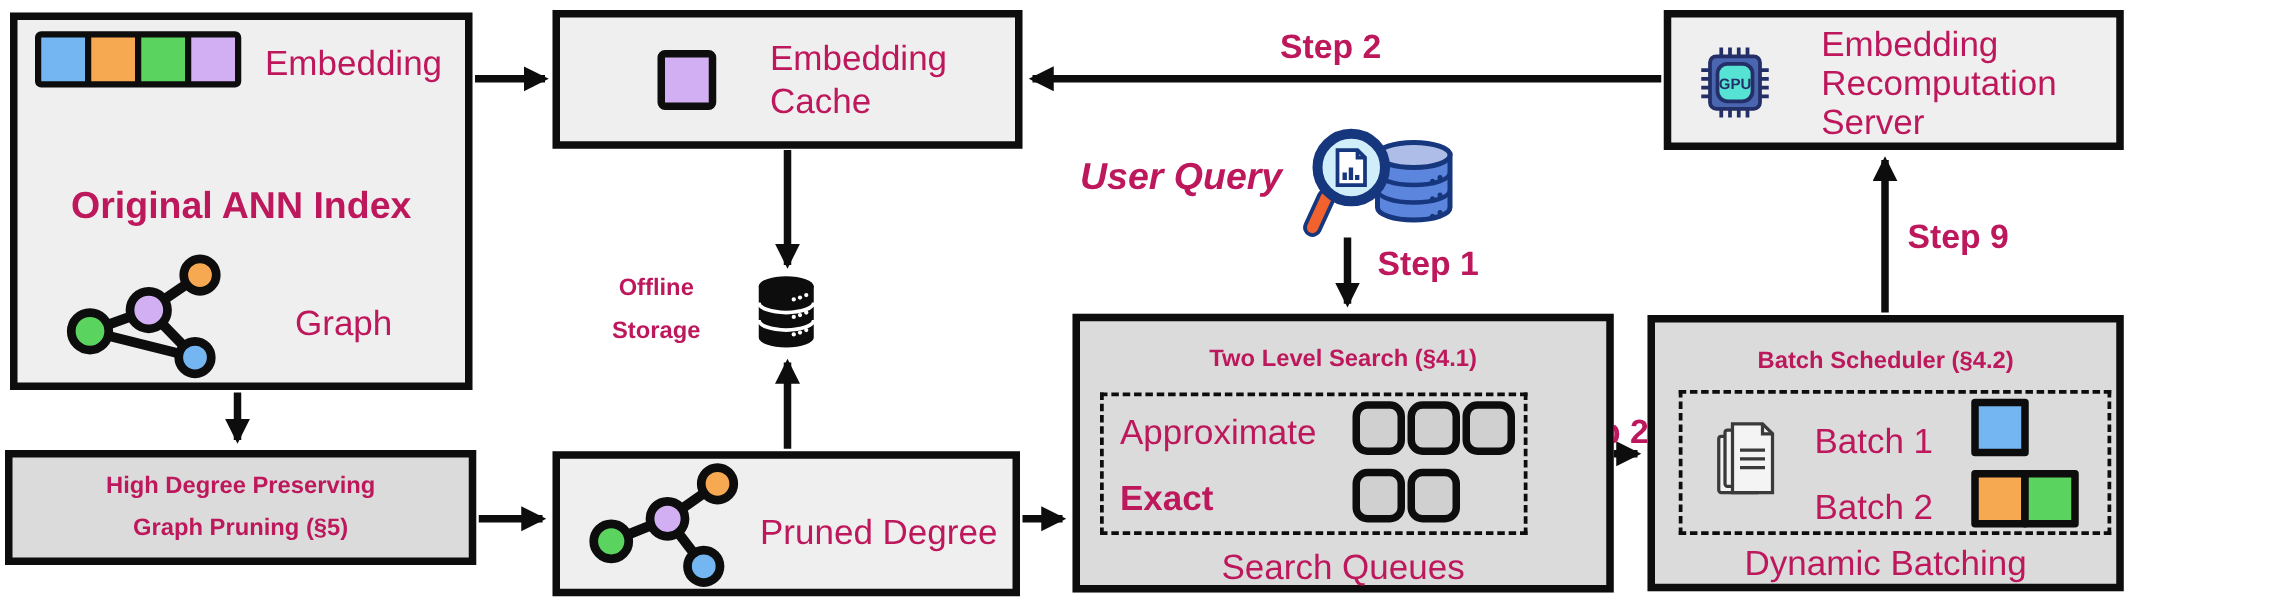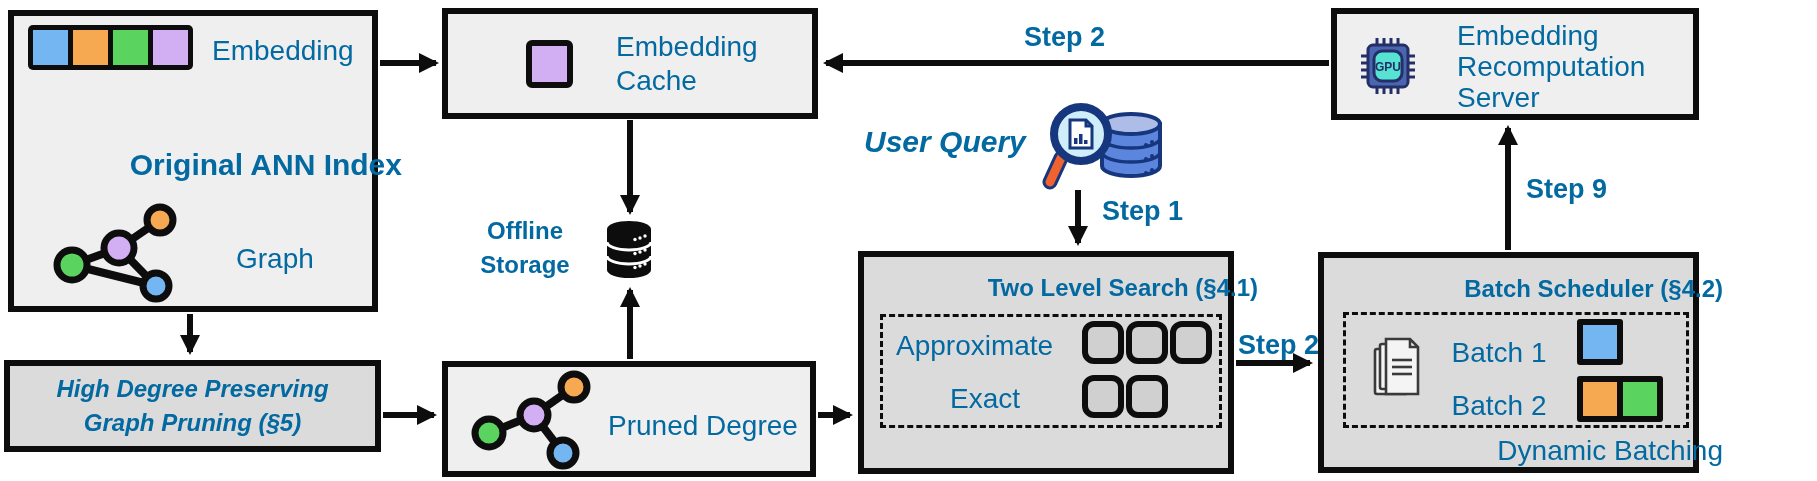--- a/index.html
+++ b/index.html
@@ -1,30 +1,30 @@
 <!DOCTYPE html>
 <html><head>
 <meta charset="utf-8">
 <style>
   html,body{margin:0;padding:0;background:#ffffff;}
   #canvas{
     position:relative;width:1817px;height:481px;overflow:hidden;background:#ffffff;
-    font-family:"Liberation Sans",sans-serif;color:#0369a1;
+    font-family:"Liberation Sans",sans-serif;color:#be185d;
   }
   .box{position:absolute;border:6px solid #0d0d0d;box-sizing:border-box;}
   .light{background:#f0efef;}
   .dark{background:#dbdbdb;}
   .abs{position:absolute;}
   .bold{font-weight:bold;}
   .pre{white-space:pre-line;}
   .t28{font-size:28px;line-height:34px;}
-  .t29{font-size:24px;line-height:34px;}
+  .t29{font-size:19px;line-height:34px;}
   .t30{font-size:30px;line-height:35px;}
   .step{position:absolute;font-weight:bold;font-size:27px;}
-  .center{text-align:right;width:100%;left:0;padding-left:30px;}
+  .center{text-align:center;width:100%;left:0;}
   .dashed{position:absolute;border:3px dashed #0d0d0d;box-sizing:border-box;}
   
   .swrow{display:flex;gap:5px;background:#0d0d0d;padding:5px;border-radius:5px;}
   .sw{width:35px;height:35px;}
   .c-blue{background:#74b6f2;}
   .c-orange{background:#f6a951;}
   .c-green{background:#5bd35f;}
   .c-purple{background:#d2aff2;}
   .sw-single{width:47px;height:48px;border:6px solid #0d0d0d;border-radius:6px;
     background:#d2aff2;box-sizing:border-box;}
@@ -109,21 +109,21 @@
         <circle cx="41" cy="16" r="1.7"></circle>
       <circle cx="31" cy="33.5" r="1.7"></circle>
         <circle cx="36" cy="32" r="1.7"></circle>
         <circle cx="41" cy="30" r="1.7"></circle>
       <circle cx="31" cy="47.5" r="1.7"></circle>
         <circle cx="36" cy="46" r="1.7"></circle>
         <circle cx="41" cy="44" r="1.7"></circle>
     </g>
   </svg>
 
-  <div class="box dark" style="left:4px;top:360px;width:377px;height:92px;display:flex;align-items:center;justify-content:center;font-style:italic;">
+  <div class="box dark" style="left:4px;top:360px;width:377px;height:92px;display:flex;align-items:center;justify-content:center;">
     <div class="t29 bold pre" style="text-align:center;">High Degree Preserving
 Graph Pruning (§5)</div>
   </div>
 
   <div class="box light" style="left:442px;top:361px;width:374px;height:116px;">
     <svg class="abs" style="left:14px;top:0px;" width="160" height="104" viewBox="0 0 160 104">
       <g stroke="#0d0d0d" stroke-width="8">
         <line x1="27" y1="66" x2="72" y2="48"></line>
         <line x1="72" y1="48" x2="112" y2="20"></line>
         <line x1="72" y1="48" x2="101" y2="86"></line>
@@ -165,34 +165,35 @@
       <rect x="32" y="42" width="3.5" height="6"></rect>
       <rect x="37" y="38" width="3.5" height="10"></rect>
       <rect x="42" y="44" width="3.5" height="4"></rect>
     </g>
   </svg>
   <div class="step" style="left:1102px;top:196px;">Step 1</div>
   <div class="step" style="left:1238px;top:330px;">Step 2</div>
   <div class="step" style="left:1526px;top:174px;">Step 9</div>
   <div class="step" style="left:1024px;top:22px;">Step 2</div>
 
-  <div class="box dark" style="left:858px;top:251px;width:376px;height:223px;">
+  <div class="box dark" style="left:858px;top:251px;width:433px;height:223px;">
     <div class="lbl t29 bold center" style="top:14px;">Two Level Search (§4.1)</div>
     <div class="dashed" style="left:16px;top:57px;width:342px;height:114px;"></div>
     <div class="lbl t28" style="left:32px;top:72px;">Approximate</div>
     <div class="qrow" style="left:218px;top:64px;">
       <div class="qsq"></div>
       <div class="qsq"></div>
       <div class="qsq"></div>
     </div>
-    <div class="lbl t28" style="left:32px;top:125px;width:178px;text-align:center;">Exact</div>
+    <div class="lbl t28" style="left:32px;top:125px;width:178px;text-align:left;font-weight:bold;">Exact</div>
     <div class="qrow" style="left:218px;top:118px;">
       <div class="qsq"></div>
       <div class="qsq"></div>
     </div>
+    <div class="lbl t28 center" style="top:180px;">Search Queues</div>
   </div>
 
   <div class="box dark" style="left:1318px;top:252px;width:381px;height:221px;">
     <div class="lbl t29 bold center" style="top:14px;">Batch Scheduler (§4.2)</div>
     <div class="dashed" style="left:19px;top:54px;width:346px;height:116px;"></div>
     <svg class="abs" style="left:48px;top:78px;" width="54" height="64" viewBox="0 0 54 64">
       <g fill="#f4f4f4" stroke="#3a3a3a" stroke-width="2.6">
         <rect x="3" y="13" width="33" height="45" rx="2"></rect>
         <rect x="8" y="8" width="33" height="45" rx="2"></rect>
         <path d="M14,3 H38 L46,11 V58 H14 Z"></path>

